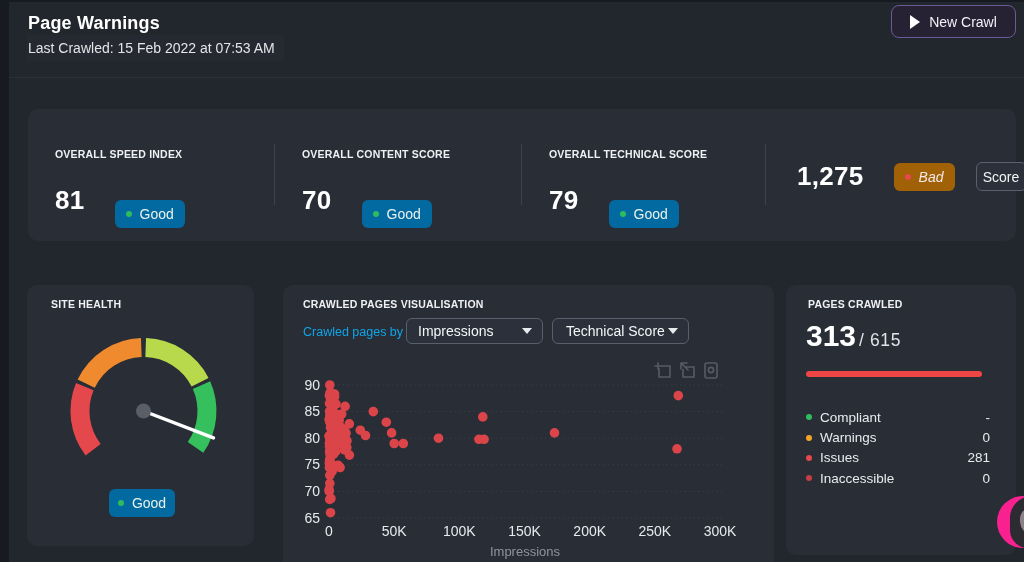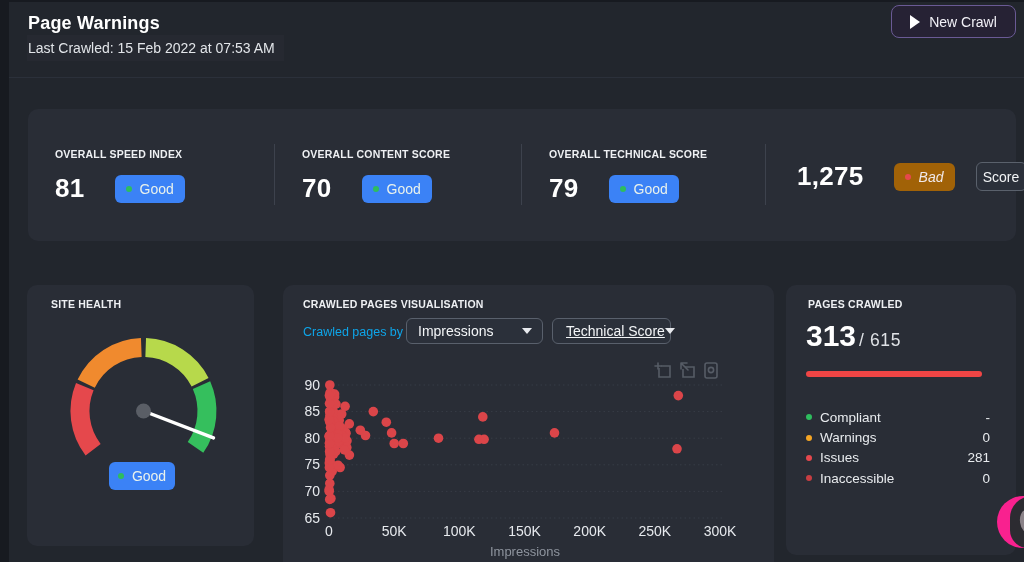--- a/index.html
+++ b/index.html
@@ -14,40 +14,40 @@
 .newcrawl .tri { width:0; height:0; border-left:10px solid #fff; border-top:7px solid transparent; border-bottom:7px solid transparent; }
 
 .card { position:absolute; background:#292d36; border-radius:10px; }
 .stats { left:28px; top:109px; width:988px; height:132px; }
 .stat { position:absolute; top:39px; }
 .stat .lbl { font-size:10.5px; font-weight:bold; color:#eef0f3; letter-spacing:0.2px; white-space:nowrap; }
 .stat .row { display:flex; align-items:center; margin-top:13px; gap:30px; }
 .num { font-size:26px; font-weight:bold; color:#ffffff; letter-spacing:0.3px; }
 .badge { height:28px; border-radius:6px; display:flex; align-items:center; padding:0 11px; gap:8px; font-size:14px; }
 .badge .dot { width:6px; height:6px; border-radius:50%; }
-.bgood { background:#3b82f6; color:#e9f2ec; }
+.bgood { background:#0369a1; color:#e9f2ec;margin-top:27px; }
 .bgood .dot { background:#2ebd5e; }
 .bbad { background:#a16207; color:#f1e9ea;font-style:italic; }
 .bbad .dot { background:#e5484d; }
 .vdiv { position:absolute; top:35px; width:1px; height:61px; background:#3d424d; }
 .viewbtn { height:29px; width:51px; border:1px solid #5a616c; border-radius:6px; background:#2b303a; color:#f2f4f6; font-size:14px; display:flex; align-items:center; justify-content:center; }
 
 .cardlbl { position:absolute; font-size:10.5px; font-weight:bold; color:#eef0f3; letter-spacing:0.2px; white-space:nowrap; }
 .cleft { left:27px; top:285px; width:227px; height:261px; }
 .cmid { left:283px; top:285px; width:491px; height:290px; }
 .cright { left:786px; top:285px; width:230px; height:270px; }
 
 .pct { position:absolute; left:0; top:150px; width:233px; text-align:center; font-size:21px; font-weight:bold; color:#ffffff; }
 .gbadge { position:absolute; left:82px; top:177px; width:66px; padding:0; justify-content:center; }
 
 .cpby { position:absolute; left:20px; top:40px; font-size:12.5px; color:#0ea5e9; }
 .sel { position:absolute; top:33px; height:26px; border:1px solid #59606c; border-radius:6px; background:#2b303a; color:#f3f5f7; font-size:14px; display:flex; align-items:center; white-space:nowrap; }
 .sel .car { width:0; height:0; border-left:5px solid transparent; border-right:5px solid transparent; border-top:6px solid #e8eaee; margin-left:auto; }
 .sel1 { left:123px; width:137px; padding:0 10px 0 11px; }
-.sel2 { left:269px; width:119px; padding:0 10px 0 13px;text-decoration:underline; }
+.sel2 { left:269px; width:137px; padding:0 10px 0 13px; }
 
 .legend { position:absolute; left:20px; top:122px; width:184px; }
 .lrow { display:flex; align-items:center; height:20.4px; font-size:13.5px; color:#e8ebee; }
 .lrow .ld { width:6px; height:6px; border-radius:50%; margin-right:8px; flex:none; }
 .lrow .lv { margin-left:auto; }
 .avatar { position:absolute; left:997px; top:496px; width:52px; height:52px; border-radius:50%; background:#f9218f; overflow:hidden; }
 .avatar .face { position:absolute; left:13px; top:0px; width:39px; height:52px; border-radius:22px 0 0 18px; background:#2c2b31; }
 .avatar .skin { position:absolute; left:23px; top:14px; width:14px; height:23px; border-radius:50%; background:#8a8288; transform:rotate(-8deg); }
 </style>
 </head>

